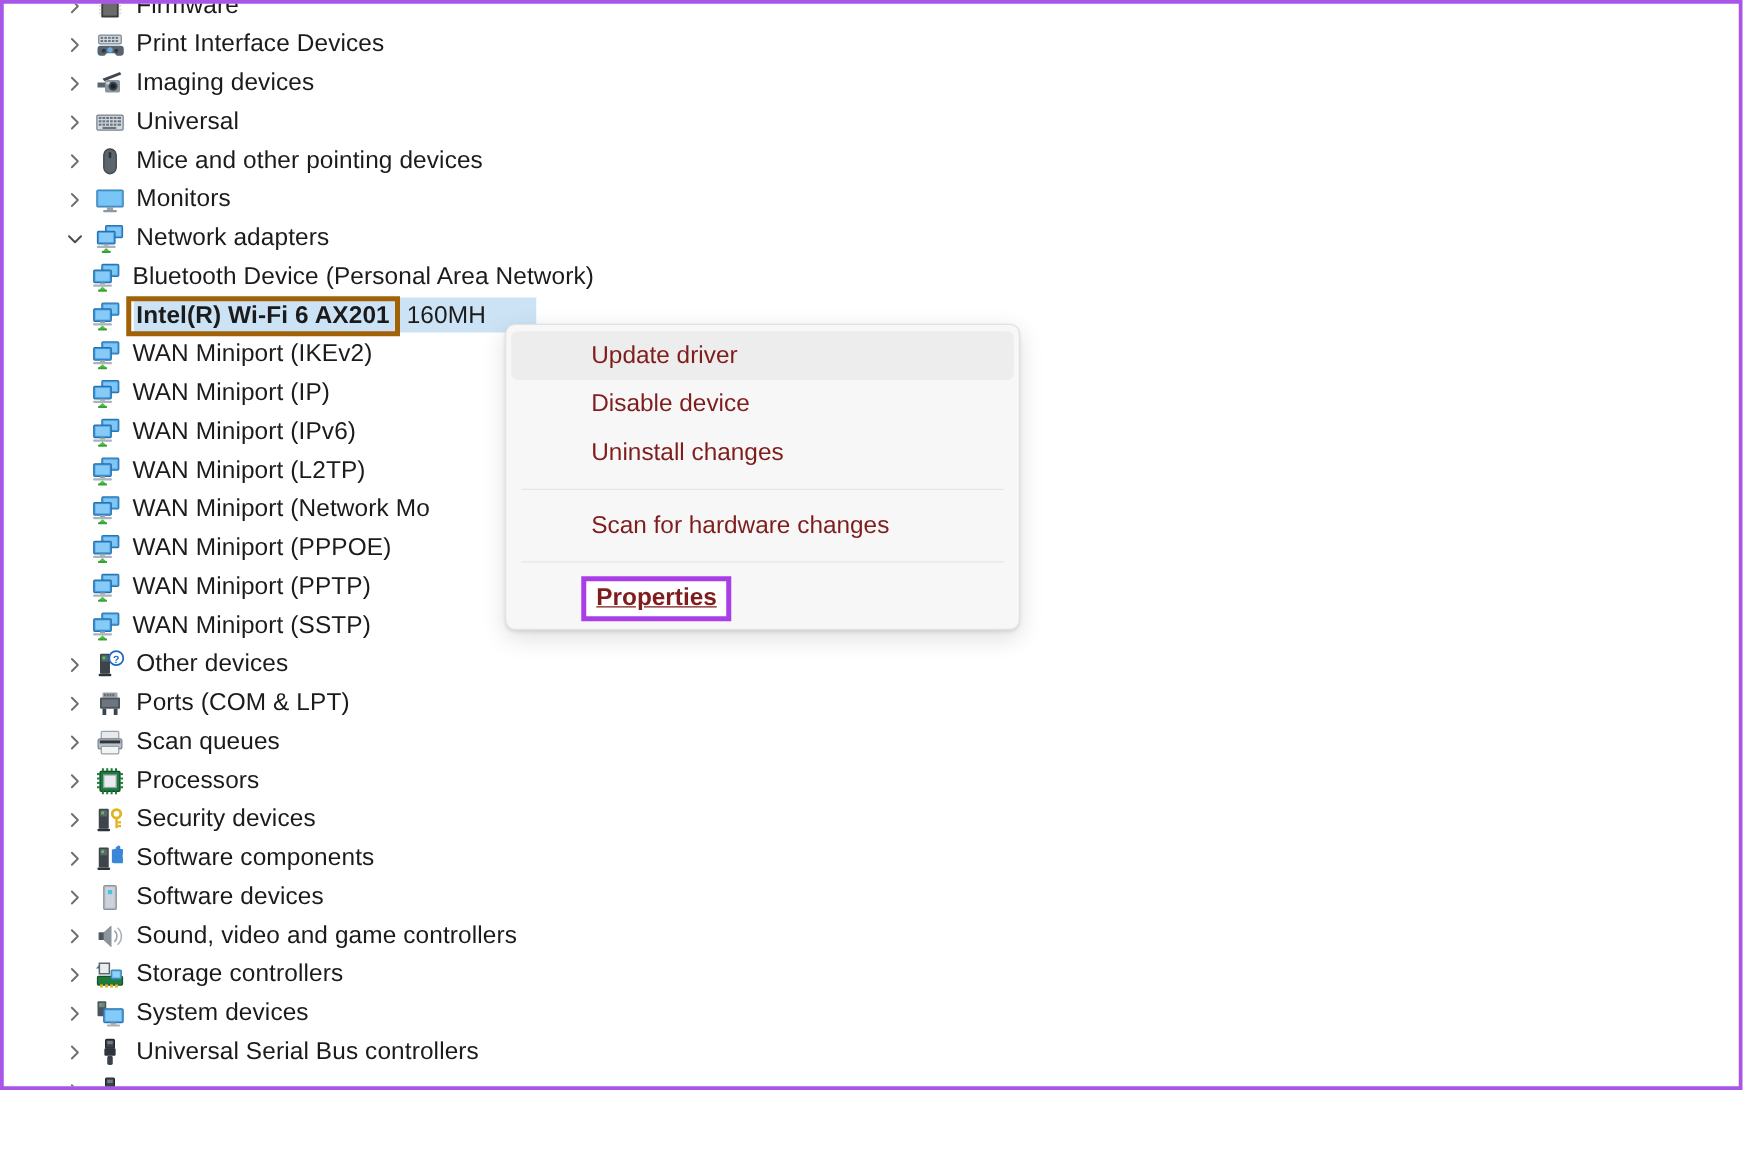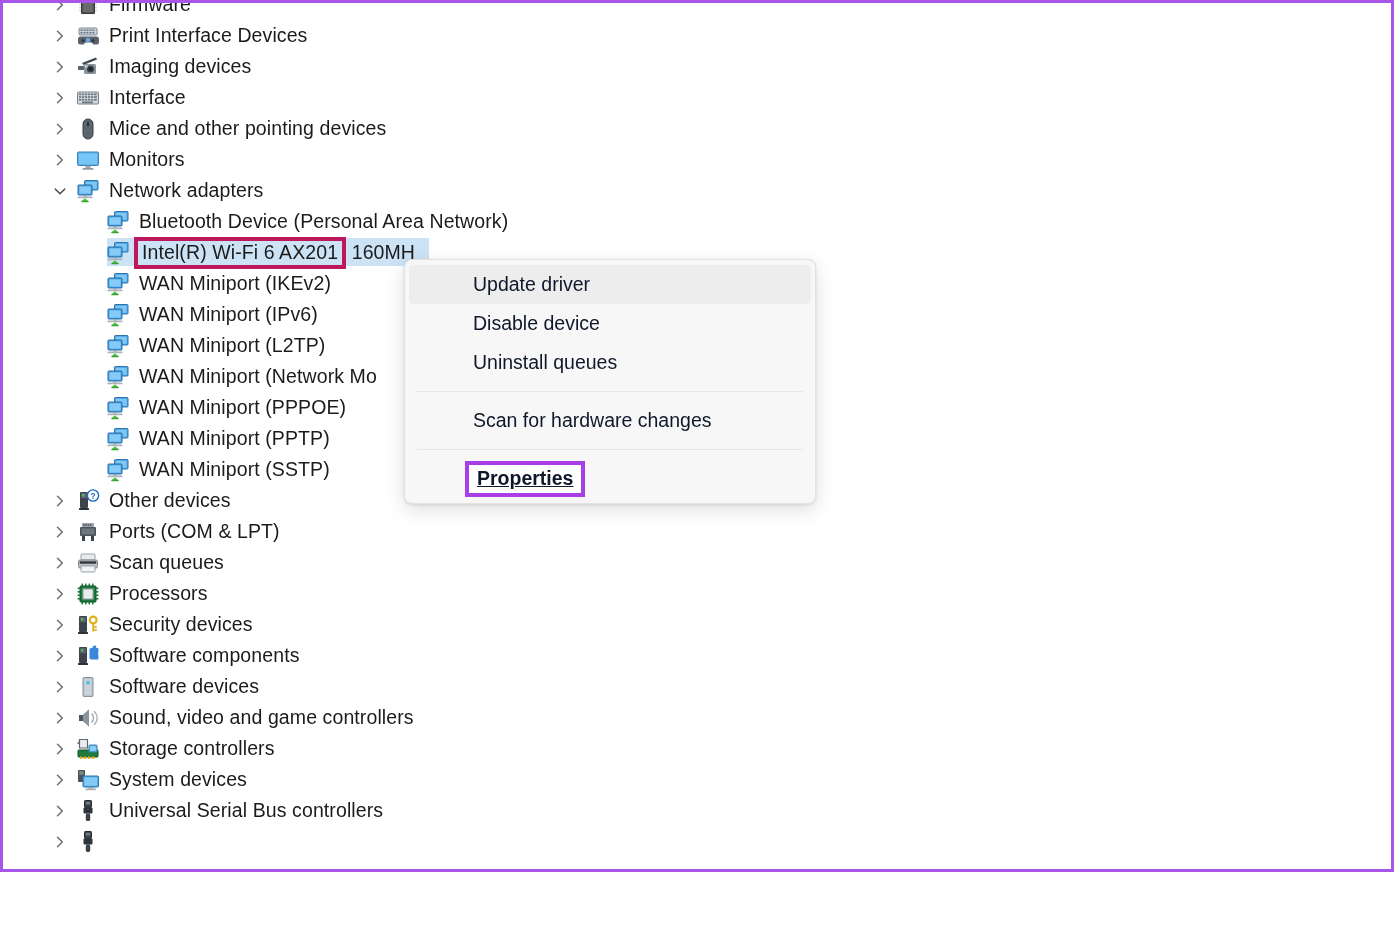--- a/index.html
+++ b/index.html
@@ -69,31 +69,32 @@
   .label {
     font-size: 19.5px;
     color: #1b1b1b;
     padding-left: 6px;
     position: relative;
     z-index: 2;
     letter-spacing: 0.1px;
   }
   
   .lvl1 { padding-left: 44px; }
-  .lvl2 { padding-left: 100px; align-items: center; }
+  .lvl2 { padding-left: 67px; align-items: center; }
 
   
   .name-box {
     display: inline-block;
-    border: 4px solid #be185d;
+    border: 4px solid #a16207;
     padding: 0px 4px 1px 4px;
     margin-left: -5px;
     position: relative;
     z-index: 3;
     background: transparent;
+    font-weight: bold;
   }
 
   
   #ctxmenu {
     position: absolute;
     left: 401px;
     top: 256px;
     width: 412px;
     background: #f7f7f7;
     border: 1px solid #e2e2e2;
@@ -101,21 +102,21 @@
     box-shadow: 0 6px 20px rgba(0,0,0,0.13), 0 1px 3px rgba(0,0,0,0.10);
     padding: 5px 0 5px 0;
     box-sizing: border-box;
   }
   .mi {
     height: 39px;
     display: flex;
     align-items: center;
     padding-left: 64px;
     font-size: 19.5px;
-    color: #0f172a;
+    color: #7f1d1d;
     box-sizing: border-box;
     margin: 0 4px;
     border-radius: 5px;
   }
   .mi.hover { background: #ededed; }
   .msep {
     height: 1px;
     background: #e6e6e6;
     margin: 9px 12px 9px 12px;
   }
@@ -232,21 +233,21 @@
               <rect x="3" y="12.9" width="2.2" height="1.7"></rect>
               <rect x="6" y="12.9" width="2.2" height="1.7"></rect>
               <rect x="9" y="12.9" width="2.2" height="1.7"></rect>
               <rect x="12" y="12.9" width="2.2" height="1.7"></rect>
               <rect x="15" y="12.9" width="2.2" height="1.7"></rect>
               <rect x="18" y="12.9" width="2.8" height="1.7"></rect>
               <rect x="6" y="15.5" width="11" height="1.7"></rect>
             </g>
           </svg>
         </span>
-        <span class="label">Interface</span>
+        <span class="label">Universal</span>
       </div>
       <div class="row lvl1">
         <span class="chev">
           <svg width="12" height="16" viewBox="0 0 12 16">
             <path d="M3.5 3.2 L8.3 8 L3.5 12.8" fill="none" stroke="#6f6f6f" stroke-width="1.5" stroke-linecap="round" stroke-linejoin="round"></path>
           </svg>
         </span>
         <span class="ico">
           <svg width="24" height="24" viewBox="0 0 24 24">
             <rect x="7" y="2" width="10" height="20" rx="5" fill="#5c646c" stroke="#3a4047"></rect>
@@ -329,20 +330,35 @@
             <rect x="9.8" y="2.8" width="10.9" height="7" fill="#7ec7f5"></rect>
             <rect x="2" y="6" width="14" height="10" rx="0.8" fill="#3f9ce6" stroke="#2a6fa5"></rect>
             <rect x="3.3" y="7.3" width="11.4" height="7.4" fill="#86cbf7"></rect>
             <rect x="7" y="16" width="4" height="1.6" fill="#9aa4ac"></rect>
             <rect x="1.5" y="17.5" width="15" height="1.8" rx="0.6" fill="#aab3bb"></rect>
             <path d="M9 19.3 l3.6 3.2 H5.4 Z" fill="#4dbf46"></path>
             <rect x="5.4" y="21.8" width="7.2" height="1.5" rx="0.5" fill="#3aa233"></rect>
           </svg>
         </span>
         <span class="label">WAN Miniport (IKEv2)</span>
+      </div>
+      <div class="row lvl2">
+        <span class="ico">
+          <svg width="24" height="24" viewBox="0 0 24 24">
+            <rect x="8.5" y="1.5" width="13.5" height="9.5" rx="0.8" fill="#4aa3e8" stroke="#2d76ad"></rect>
+            <rect x="9.8" y="2.8" width="10.9" height="7" fill="#7ec7f5"></rect>
+            <rect x="2" y="6" width="14" height="10" rx="0.8" fill="#3f9ce6" stroke="#2a6fa5"></rect>
+            <rect x="3.3" y="7.3" width="11.4" height="7.4" fill="#86cbf7"></rect>
+            <rect x="7" y="16" width="4" height="1.6" fill="#9aa4ac"></rect>
+            <rect x="1.5" y="17.5" width="15" height="1.8" rx="0.6" fill="#aab3bb"></rect>
+            <path d="M9 19.3 l3.6 3.2 H5.4 Z" fill="#4dbf46"></path>
+            <rect x="5.4" y="21.8" width="7.2" height="1.5" rx="0.5" fill="#3aa233"></rect>
+          </svg>
+        </span>
+        <span class="label">WAN Miniport (IP)</span>
       </div>
       <div class="row lvl2">
         <span class="ico">
           <svg width="24" height="24" viewBox="0 0 24 24">
             <rect x="8.5" y="1.5" width="13.5" height="9.5" rx="0.8" fill="#4aa3e8" stroke="#2d76ad"></rect>
             <rect x="9.8" y="2.8" width="10.9" height="7" fill="#7ec7f5"></rect>
             <rect x="2" y="6" width="14" height="10" rx="0.8" fill="#3f9ce6" stroke="#2a6fa5"></rect>
             <rect x="3.3" y="7.3" width="11.4" height="7.4" fill="#86cbf7"></rect>
             <rect x="7" y="16" width="4" height="1.6" fill="#9aa4ac"></rect>
             <rect x="1.5" y="17.5" width="15" height="1.8" rx="0.6" fill="#aab3bb"></rect>
@@ -662,21 +678,21 @@
     </div>
 
   <div id="ctxmenu">
       <div class="mi hover">
         <span>Update driver</span>
       </div>
       <div class="mi">
         <span>Disable device</span>
       </div>
       <div class="mi">
-        <span>Uninstall queues</span>
+        <span>Uninstall changes</span>
       </div>
       <div class="msep"></div>
       <div class="mi">
         <span>Scan for hardware changes</span>
       </div>
       <div class="msep"></div>
       <div class="mi bold">
         <span class="mi-box"><span>Properties</span></span>
       </div>
     </div>

